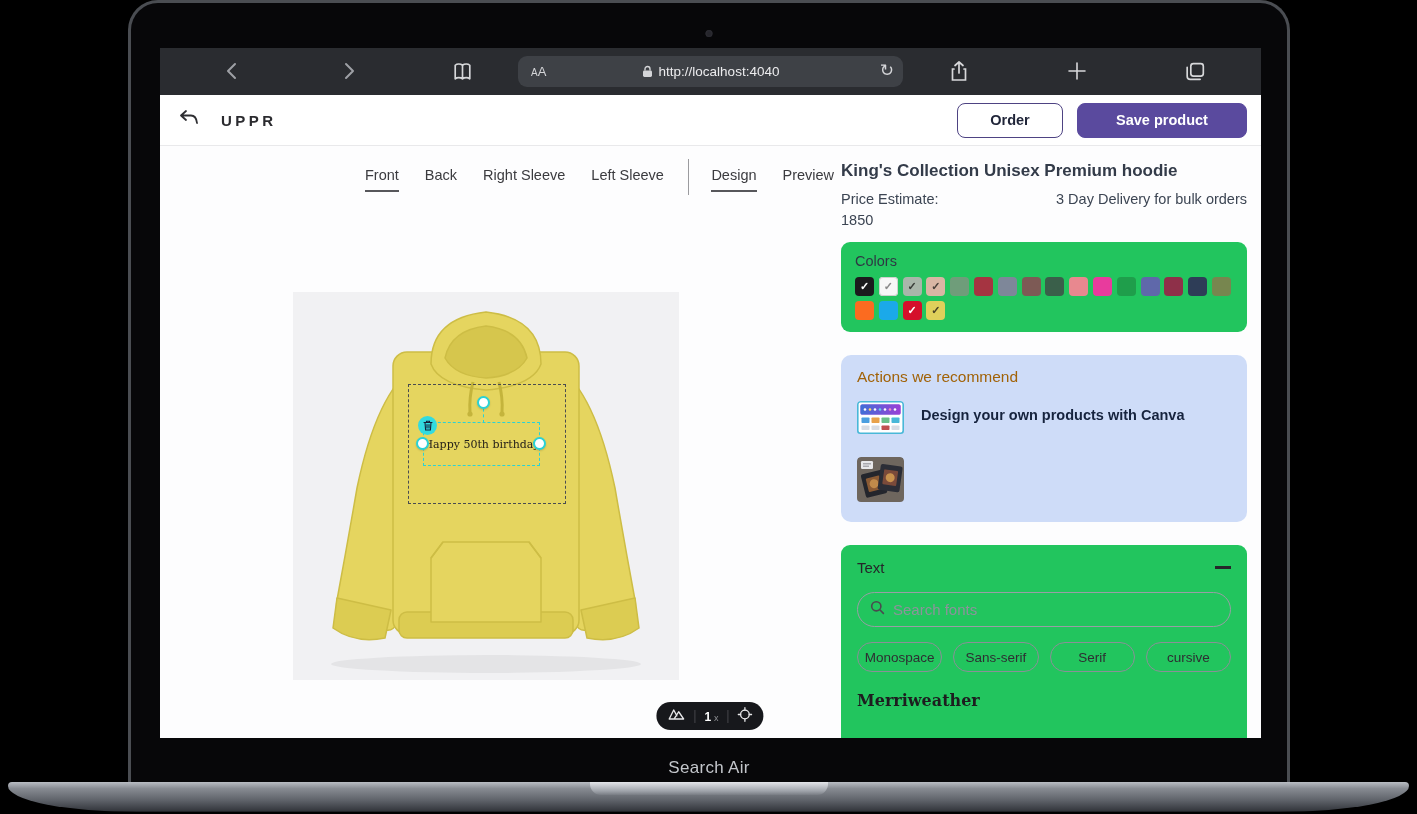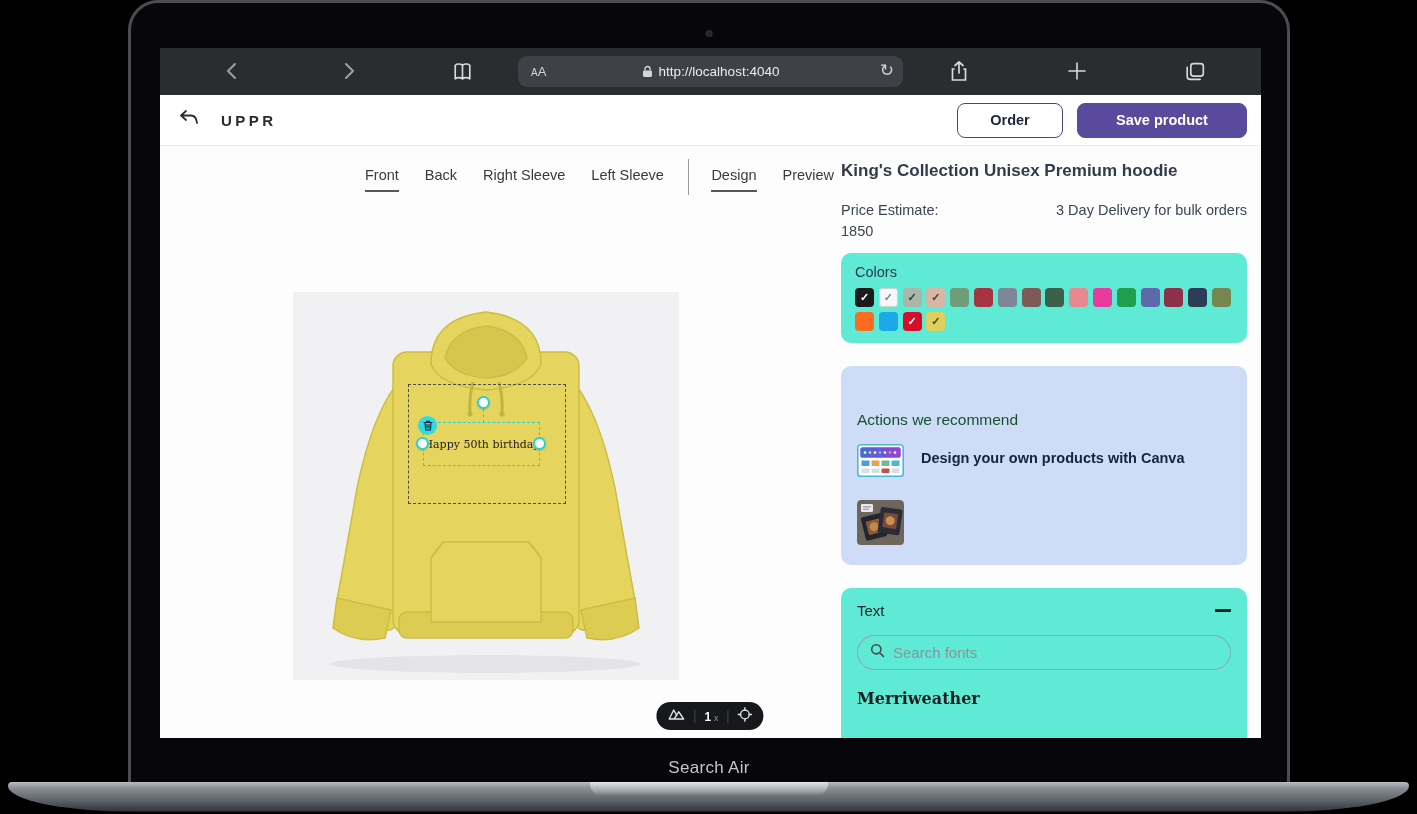--- a/index.html
+++ b/index.html
@@ -81,34 +81,34 @@
   
   .canvas-toolbar { position:absolute; left:550px; top:555px; transform:translateX(-50%);
                     height:28px; background:#17181c; border-radius:14px; display:flex;
                     align-items:center; padding:0 11px; gap:9px; color:#e8e8ea; }
   .tb-div { width:1px; height:13px; background:#45464b; }
   .zoom-text { font-size:12px; font-weight:700; color:#fff; }
   .zoom-suffix { font-size:9px; color:#8f9094; margin-left:3px; }
 
   
   .product-title { font-size:17px; font-weight:600; color:#333b49; }
-  .price-row { display:flex; justify-content:space-between; align-items:flex-start; margin-top:19px;
+  .price-row { display:flex; justify-content:space-between; align-items:flex-start; margin-top:8px;
                font-size:14.5px; color:#3c4553; line-height:1.45; }
   .card { border-radius:10px; }
-  .card-gray { background:#5eead4; }
+  .card-gray { background:#22c55e;border-radius:9px; }
   .card-blue { background:#cedcf8; }
   .colors-card { margin-top:11px; padding:11px 14px 12px; }
   .card-label { font-size:14.5px; color:#2f3744; }
   .swatch-rows { margin-top:8px; display:flex; flex-wrap:wrap; gap:5px 4.8px; width:382px; }
   .swatch { width:19px; height:19px; border-radius:4px; display:flex; align-items:center;
             justify-content:center; cursor:pointer; }
   .swatch .check { font-size:11px; font-weight:700; line-height:1; }
 
   .actions-card { margin-top:23px; padding:13px 16px 16px; }
-  .actions-title { font-size:15.5px; color:#14532d;margin-top:32px; }
+  .actions-title { font-size:15.5px; color:#a16207; }
   .action-item { display:flex; margin-top:15px; gap:17px; align-items:flex-start; cursor:pointer; }
   .action-thumb { flex:0 0 auto; border-radius:4px; overflow:hidden; }
   .action-title { font-size:14.5px; font-weight:700; color:#16233e; }
   .action-desc { font-size:12.5px; color:#2e3c58; margin-top:5px; line-height:1.4; width:330px; }
 
   .text-card { margin-top:23px; padding:14px 16px 30px; min-height:230px; }
   .text-card-header { display:flex; align-items:center; justify-content:space-between; }
   .text-title { font-size:15px; color:#26262a; }
   .collapse-icon { width:16px; height:2.4px; background:#26262a; cursor:pointer; }
   .search-pill { margin-top:16px; height:35px; border:1.4px solid #989ea5; border-radius:18px;
@@ -387,20 +387,26 @@
           </div>
           <div class="search-pill">
             <span>
               <svg width="15" height="15" viewBox="0 0 15 15">
                   <circle cx="6.3" cy="6.3" r="4.6" fill="none" stroke="#4a4a4e" stroke-width="1.6"></circle>
                   <path d="M9.8 9.8 L13.4 13.4" stroke="#4a4a4e" stroke-width="1.6" stroke-linecap="round"></path>
                 </svg>
             </span>
             <input type="text" placeholder="Search fonts" style="">
           </div>
+          <div class="pill-row">
+              <button class="cat-pill">Monospace</button>
+              <button class="cat-pill">Sans-serif</button>
+              <button class="cat-pill">Serif</button>
+              <button class="cat-pill">cursive</button>
+            </div>
           <div class="font-list">
               <div class="font-item f0">Merriweather</div>
             </div>
         </div>
       </div>
     </div>
   </div>
 
   <div class="device-label">Search Air</div>
 </div>

